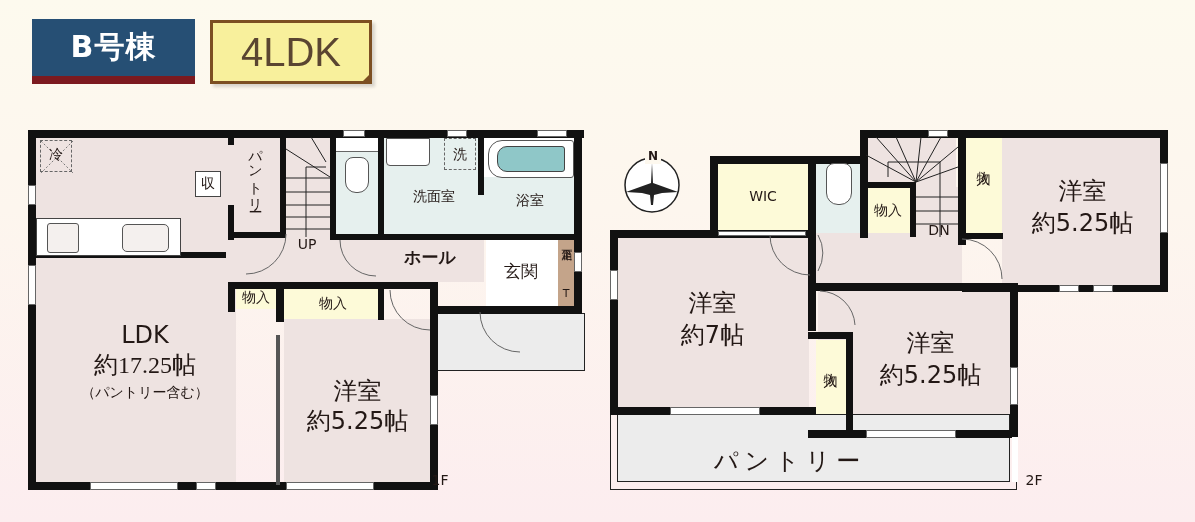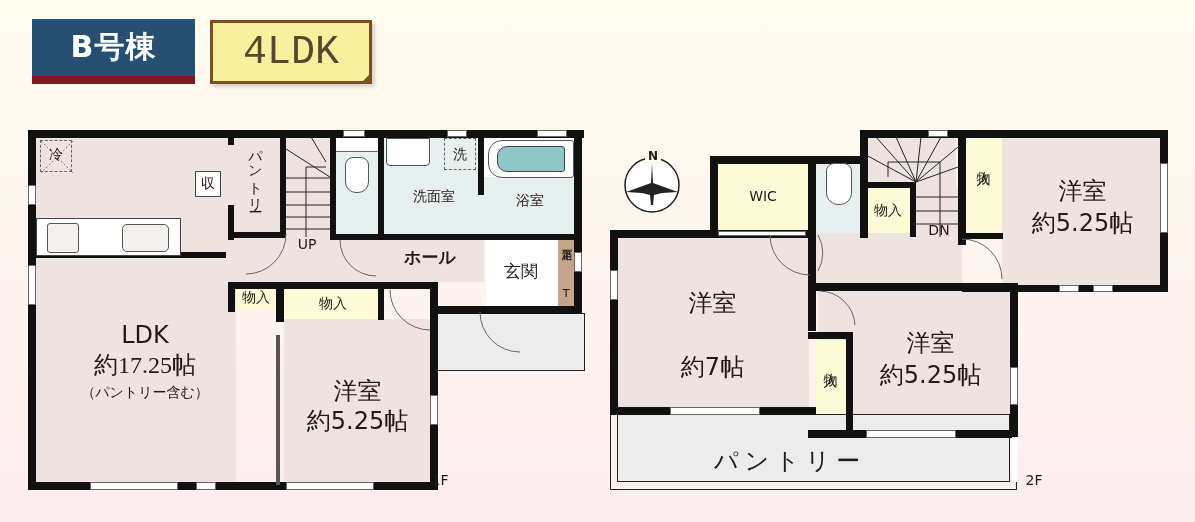--- a/index.html
+++ b/index.html
@@ -3,21 +3,21 @@
 <meta charset="utf-8">
 <style>
   html,body{margin:0;padding:0;}
   body{width:1195px;height:522px;overflow:hidden;position:relative;
     background:linear-gradient(180deg,#fdfaee 0%,#fdf6ee 40%,#fcedef 100%);
     font-family:"DejaVu Sans","Liberation Sans",sans-serif;color:#231815;}
   .abs{position:absolute;box-sizing:border-box;}
   .badge-building{left:32px;top:19px;width:163px;height:65px;background:#264f74;border-bottom:8px solid #7c1a1f;
     color:#fff;font-weight:bold;font-size:30px;display:flex;align-items:center;justify-content:center;letter-spacing:1px;}
   .badge-layout{left:210px;top:20px;width:162px;height:64px;background:#f8f09c;border:3px solid #7c4f22;
-    box-shadow:3px 3px 3px rgba(0,0,0,.15);color:#5a4531;font-family:Liberation Mono, monospace;font-size:40px;
+    box-shadow:3px 3px 3px rgba(0,0,0,.15);color:#5a4531;font-family:Liberation Sans, sans-serif;font-size:40px;
     display:flex;align-items:center;justify-content:center;}
   .badge-layout:after{content:"";position:absolute;right:-3px;bottom:-3px;border-left:12px solid transparent;border-bottom:12px solid #7c4f22;}
   .room{position:absolute;box-sizing:border-box;}
   .pink{background:#eee3e1;}
   .mint{background:#e6f0ee;}
   .cream{background:#fdfad8;}
   .gray{background:#ececec;}
   .white{background:#fff;}
   .brown{background:#c4a48a;}
   .wall{position:absolute;background:#111;}
@@ -242,19 +242,19 @@
       <path d="M192 4 A40 40 0 0 1 232 44"></path>
     </g>
   </svg>
 
   <div class="lbl sm" style="left:720px;top:188px;width:86px;">WIC</div>
   <div class="lbl sm" style="left:866px;top:202px;width:44px;">物入</div>
   <div class="lbl vert" style="left:968px;top:160px;width:32px;font-size:14px;line-height:32px;">物入</div>
   <div class="lbl big" style="left:1010px;top:178px;width:145px;">洋室</div>
   <div class="lbl big" style="left:1010px;top:210px;width:145px;">約5.25帖</div>
   <div class="lbl big" style="left:625px;top:290px;width:175px;">洋室</div>
-  <div class="lbl big" style="left:625px;top:322px;width:175px;margin-top:32px;">約7帖</div>
+  <div class="lbl big" style="left:625px;top:322px;width:175px;">約7帖</div>
   <div class="lbl vert" style="left:816px;top:362px;width:30px;font-size:14px;line-height:30px;">物入</div>
   <div class="lbl big" style="left:858px;top:330px;width:145px;">洋室</div>
   <div class="lbl big" style="left:858px;top:362px;width:145px;">約5.25帖</div>
   <div class="lbl big" style="left:620px;top:448px;width:340px;letter-spacing:6px;">パントリー</div>
   <div class="lbl sm" style="left:1022px;top:472px;width:24px;">2F</div>
 </div>
 
 </body></html>

